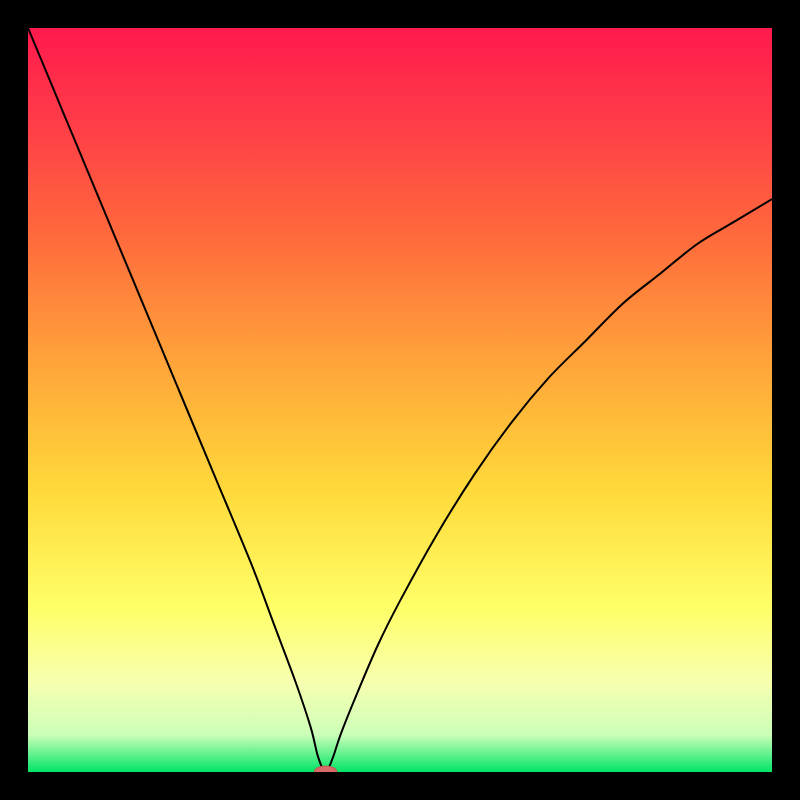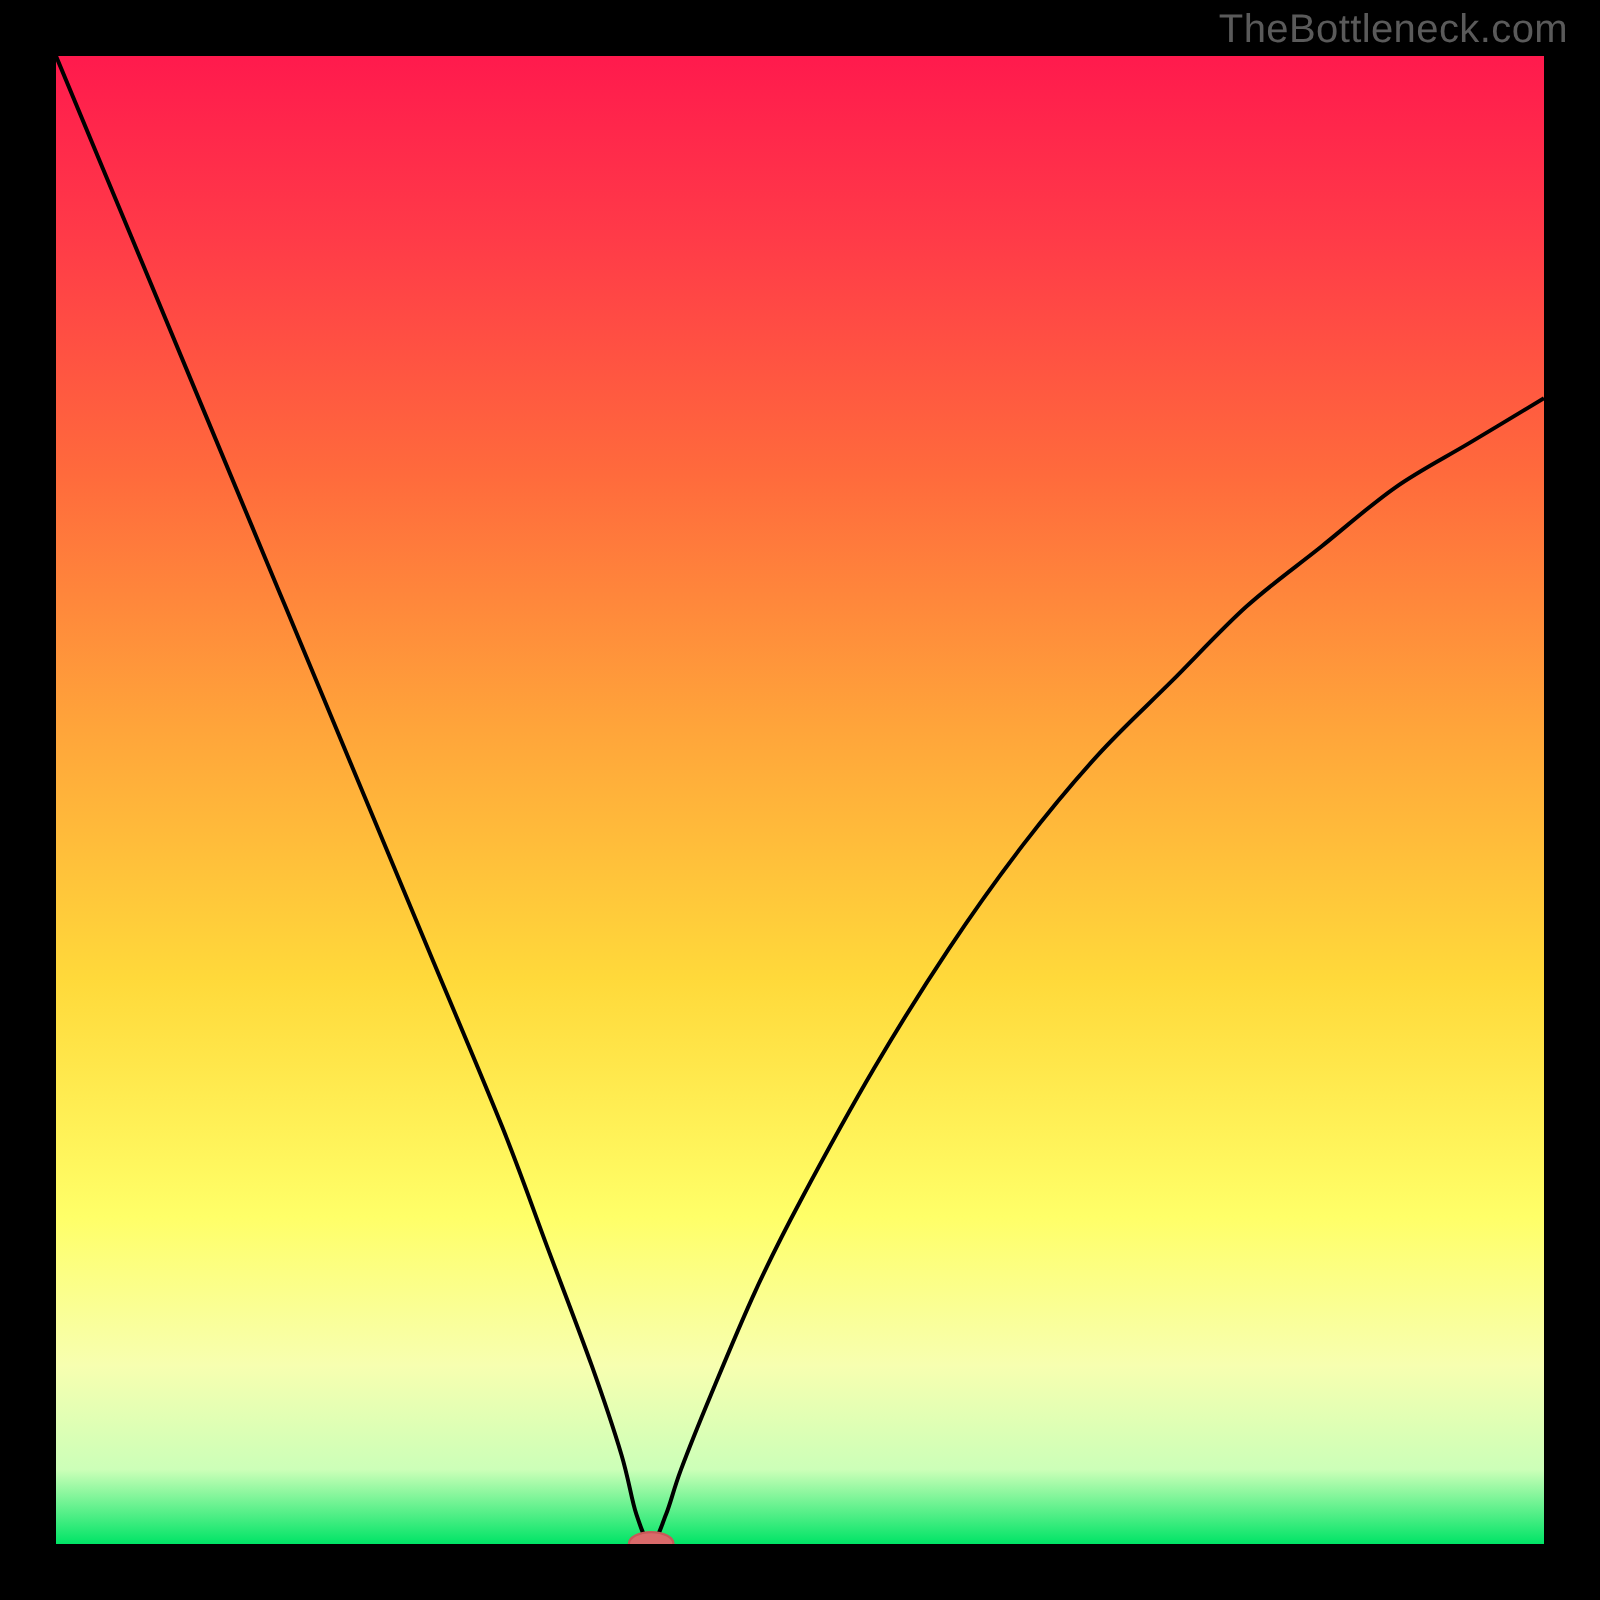--- a/index.html
+++ b/index.html
@@ -33,21 +33,20 @@
     top: 28px;
     width: 744px;
     height: 744px;
     display: block;
   }
 </style>
 </head>
 <body>
 
 <div class="frame">
-  <div class="watermark">TheBottleneck.com</div>
 
   <svg class="plot" viewBox="0 0 100 100" preserveAspectRatio="none">
     <defs>
       <linearGradient id="bg-grad" x1="0" y1="0" x2="0" y2="1">
           <stop offset="0%" stop-color="#ff1a4d"></stop>
           <stop offset="12%" stop-color="#ff3a48"></stop>
           <stop offset="28.000000000000004%" stop-color="#ff6a3c"></stop>
           <stop offset="45%" stop-color="#ffa43a"></stop>
           <stop offset="62%" stop-color="#ffd93a"></stop>
           <stop offset="78%" stop-color="#ffff68"></stop>

